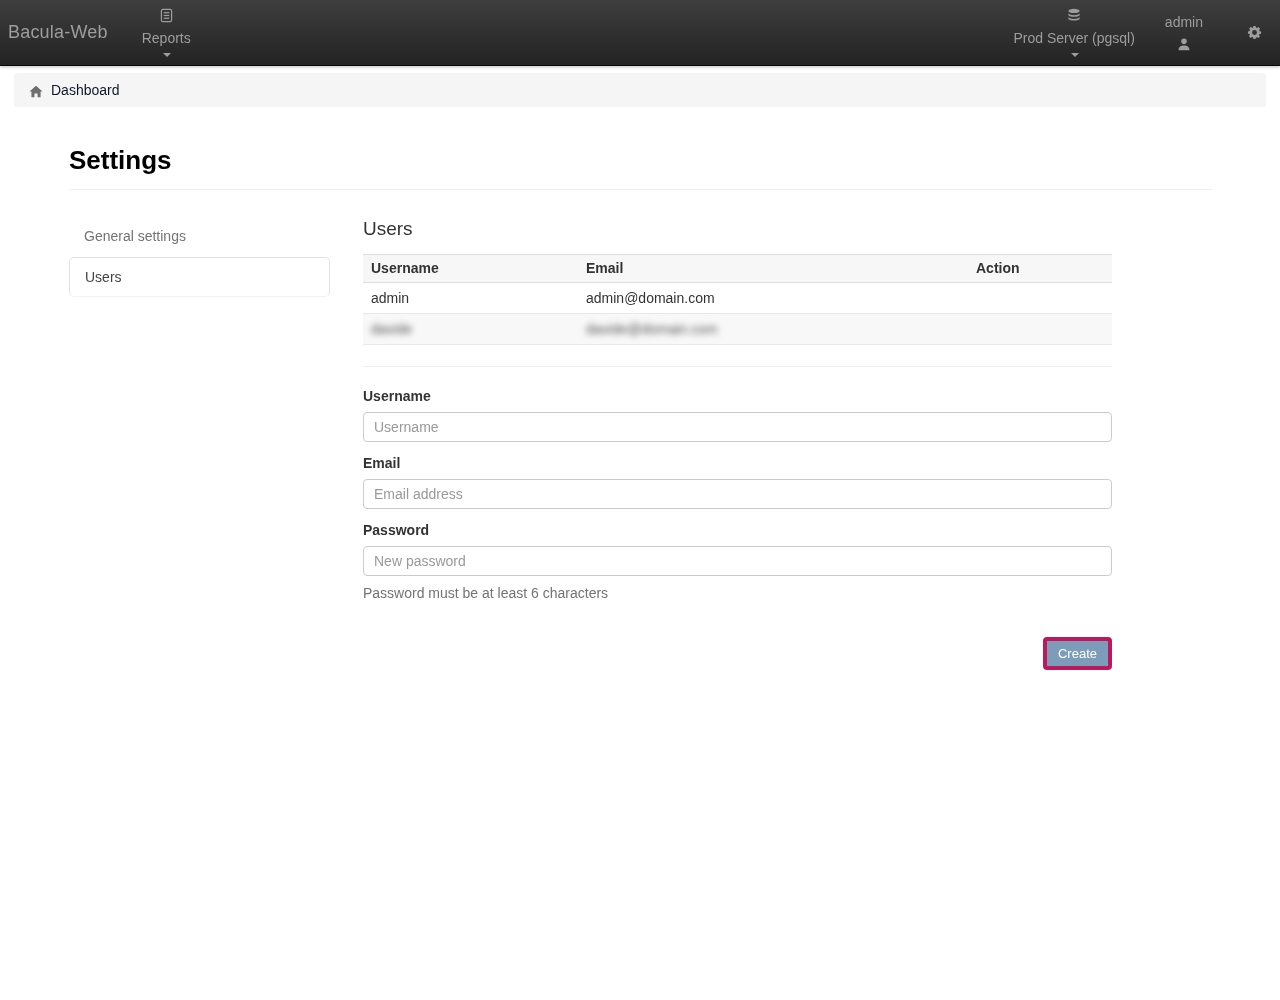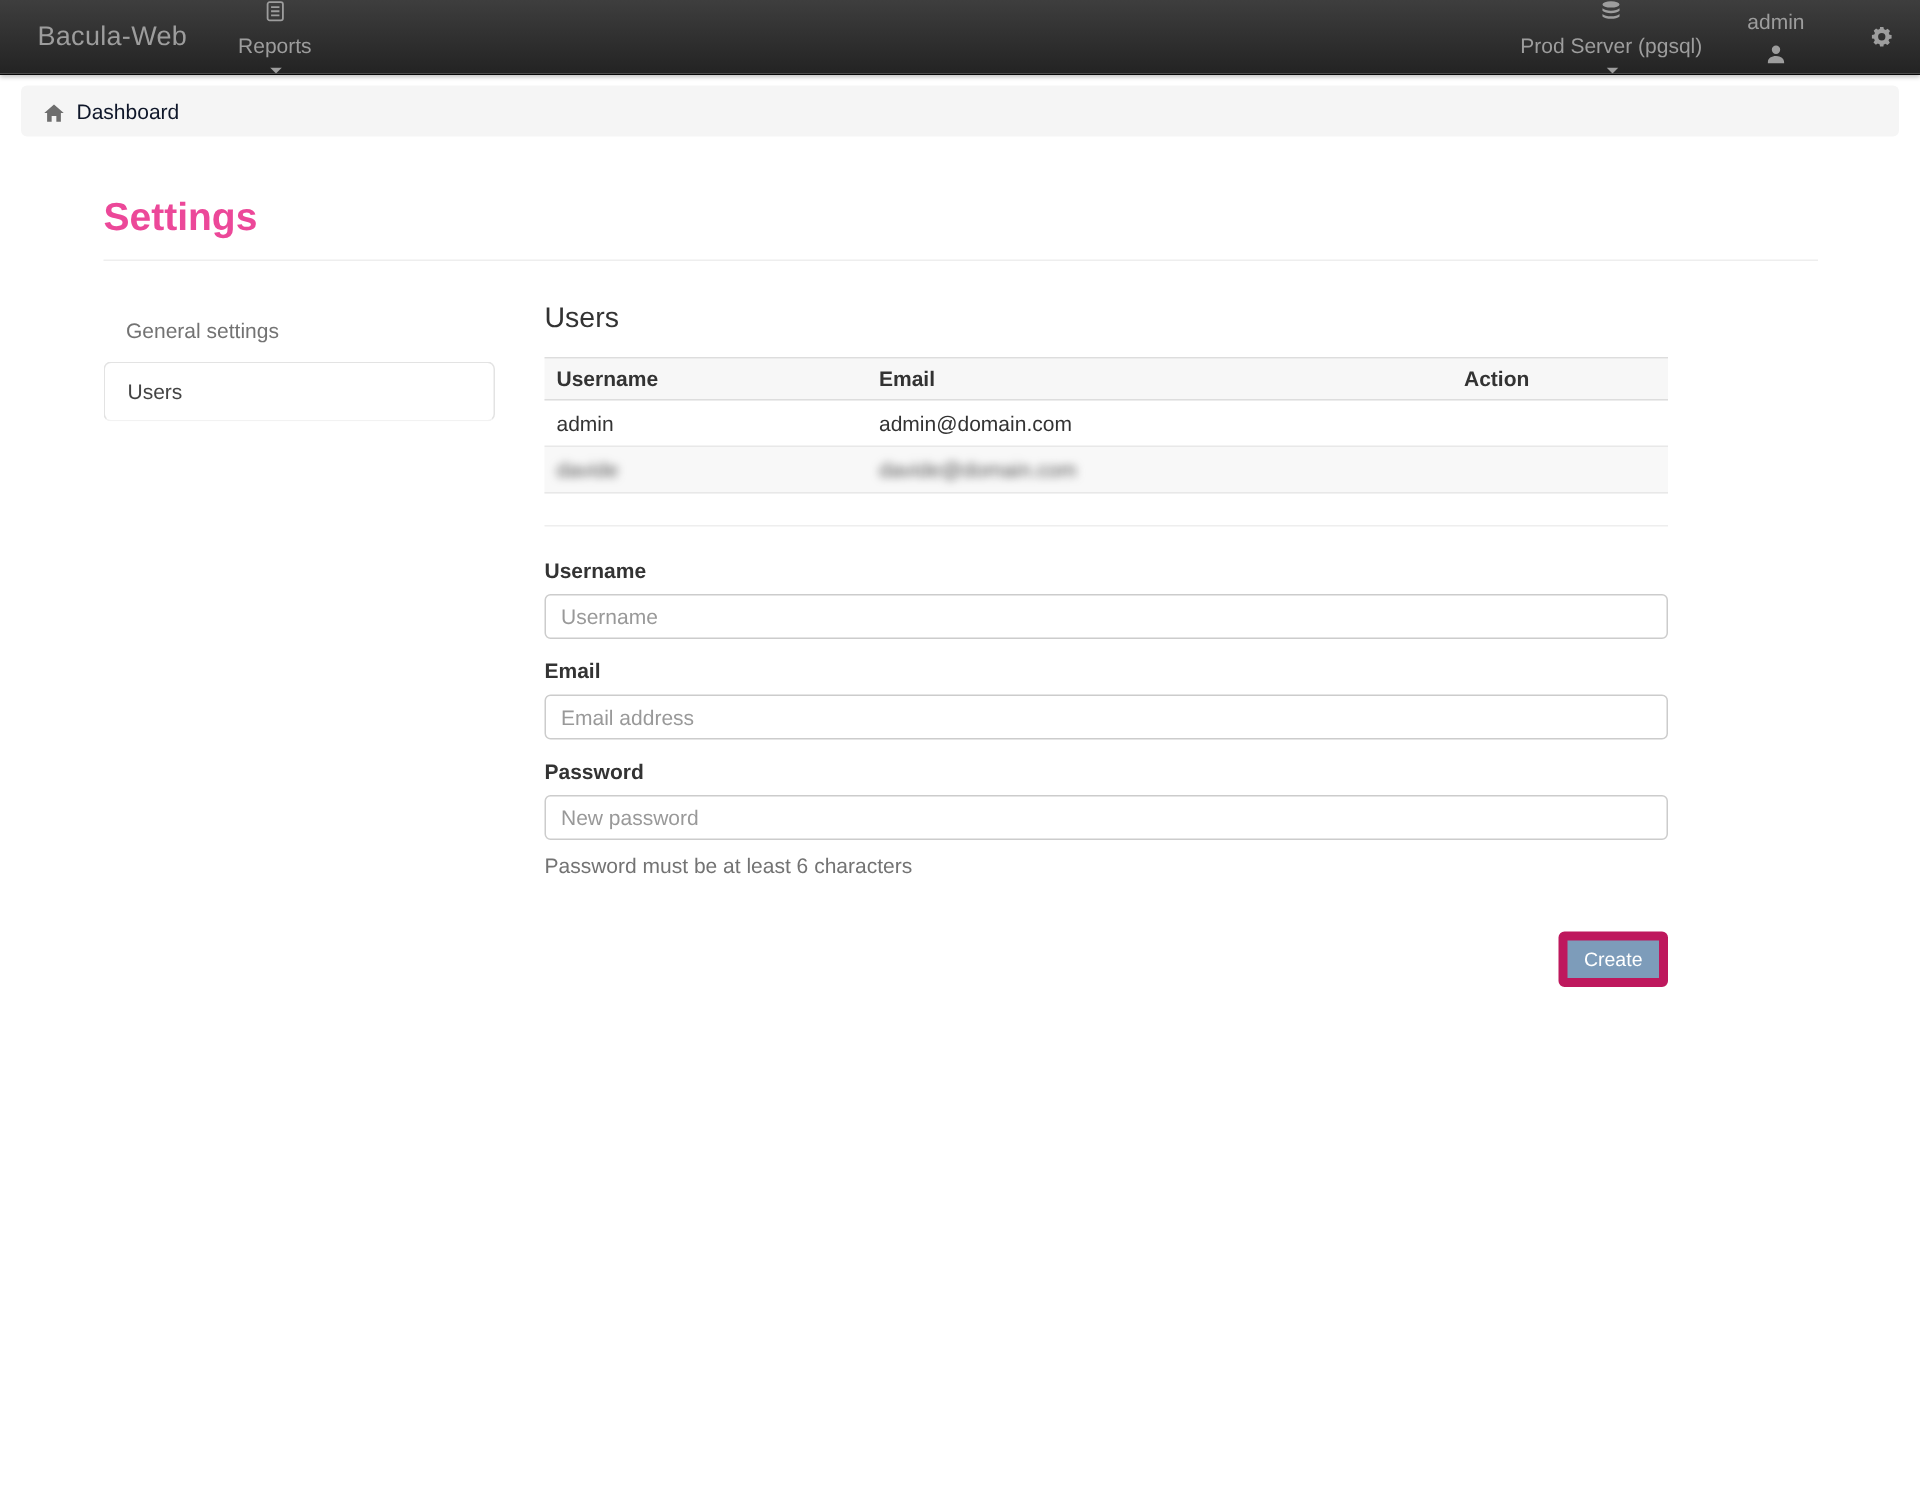--- a/index.html
+++ b/index.html
@@ -7,27 +7,27 @@
   body {
     font-family: "Liberation Sans", "DejaVu Sans", sans-serif;
     background: #ffffff;
     color: #333;
     font-size: 14px;
     overflow: hidden;
   }
 
   
   .navbar {
-    height: 50px;
+    height: 66px;
     background: linear-gradient(to bottom, #3e3e3e 0%, #232323 100%);
     border-bottom: 1px solid #080808;
     box-shadow: 0 1px 3px rgba(0,0,0,.25);
     display: flex;
     align-items: center;
-    padding: 0 18px 0 25px;
+    padding: 0 18px 0 8px;
     color: #9d9d9d;
   }
   .navbar a { color: #9d9d9d; text-decoration: none; }
   .brand { font-size: 18px; letter-spacing: .2px; }
   .nav-item {
     display: inline-flex;
     align-items: center;
     gap: 7px;
     font-size: 14px;
     cursor: pointer;
@@ -56,21 +56,21 @@
     display: flex;
     align-items: center;
     gap: 8px;
     color: #777;
     font-size: 14px;
   }
   .breadcrumb a { color: #0f172a; text-decoration: none; display: inline-flex; align-items: flex-end; gap: 8px; }
 
   
   .content { padding: 38px 68px 0 69px; }
-  .page-title { font-size: 26px; font-weight: 600; color: #ec4899; }
+  .page-title { font-size: 26px; font-weight: 600; color: #000000; }
   hr.title-rule { border: 0; border-top: 1px solid #eee; margin-top: 13px; }
 
   .row { display: flex; margin-top: 28px; align-items: flex-start; }
 
   
   .side-nav { width: 261px; margin-right: 33px; flex: none; }
   .side-link {
     display: block;
     padding: 10px 15px;
     color: #737373;
@@ -133,21 +133,21 @@
     font-family: inherit;
     color: #555;
     outline: none;
   }
   .form-control::placeholder { color: #999; opacity: 1; }
   .help-text { color: #737373; font-size: 14px; margin-top: 9px; }
 
   .form-actions { text-align: right; margin-top: 36px; }
   .btn-create {
     background: #7d9cba;
-    border: 6px solid #be185d;
+    border: 4px solid #be185d;
     color: #fff;
     font-size: 13px;
     font-family: inherit;
     padding: 5px 11px;
     border-radius: 4px;
     cursor: pointer;
   }
 
   svg { display: block; }
 </style>

